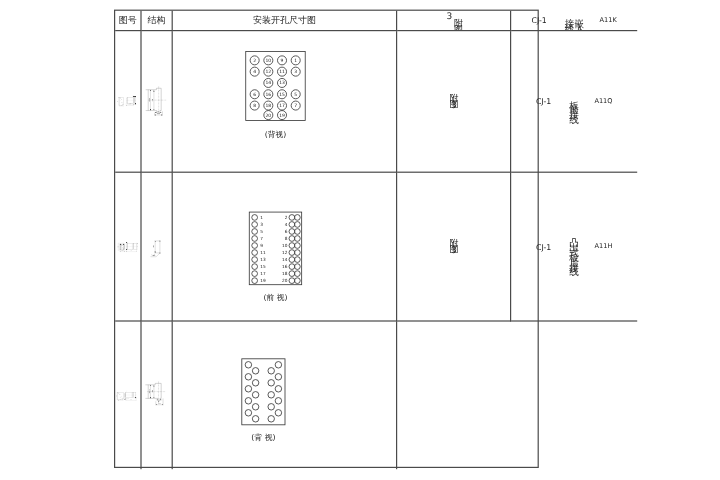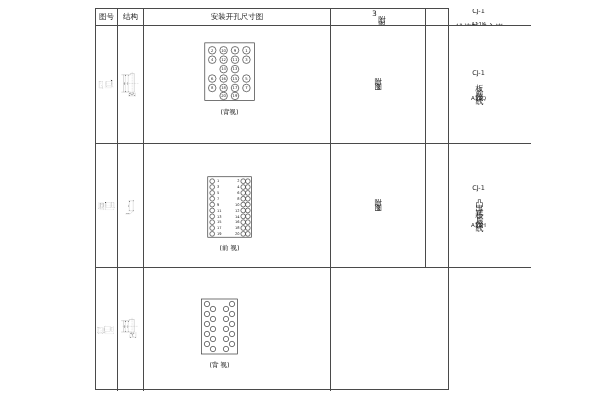--- a/index.html
+++ b/index.html
@@ -7,21 +7,21 @@
         font-family:"DejaVu Sans",sans-serif;color:#222;overflow:hidden;}
   .tbl{position:absolute;left:95px;top:8px;width:354px;height:382px;
        display:grid;grid-template-columns:22px 26px 187px 95px 105px;
        grid-template-rows:17px 118px 124px 123px;
        border:1px solid #4a4a4a;box-sizing:border-box;}
   .cell{border-right:1px solid #4a4a4a;border-bottom:1px solid #4a4a4a;
         position:relative;overflow:hidden;display:flex;align-items:center;justify-content:center;}
   .cell:nth-child(5n){border-right:none;}
   .cell:nth-child(n+16){border-bottom:none;}
   .hd{font-size:7.5px;white-space:pre;color:#222;}
-  .colcell{flex-direction:column;gap:1px;}
+  .colcell{gap:14px;}
   .vtext{writing-mode:vertical-rl;text-orientation:upright;font-size:8px;letter-spacing:4px;line-height:1;}
   .figtext{letter-spacing:6px;font-size:7.5px;}
   .model{font-size:6.5px;}
   .code{font-size:5.5px;}
   svg.drw{display:block;width:100%;height:100%;}
   .d{fill:none;stroke:#3a3a3a;stroke-width:0.7;}
   .dl{fill:none;stroke:#3a3a3a;stroke-width:0.5;}
   .cl{fill:none;stroke:#3a3a3a;stroke-width:0.45;stroke-dasharray:6 1.5 1.2 1.5;}
   .hk{fill:none;stroke:#3a3a3a;stroke-width:0.6;stroke-dasharray:2 1.4;}
   .mk{stroke:#3a3a3a;stroke-width:1.5;}

